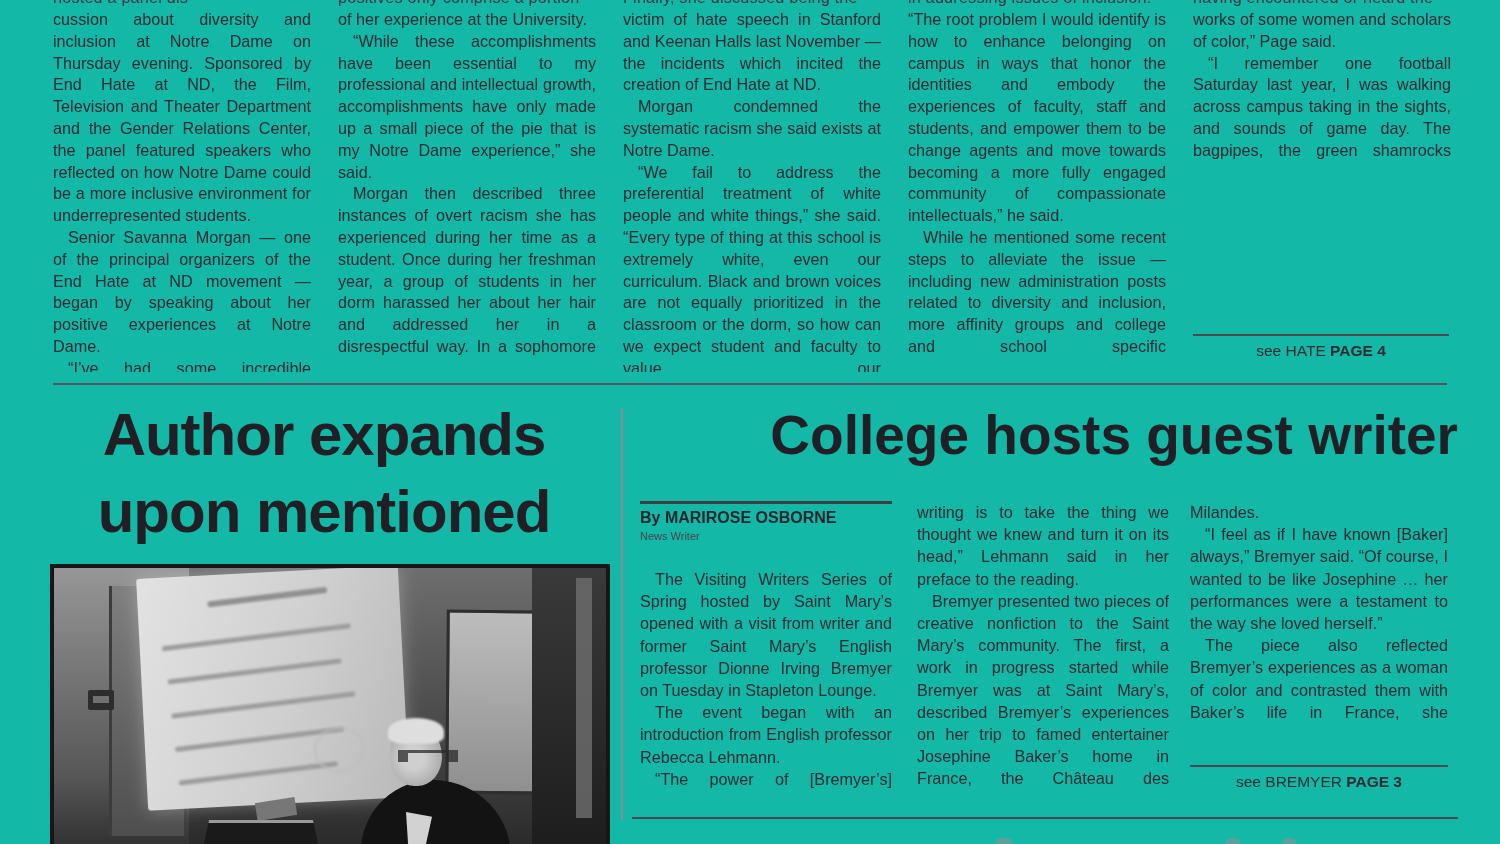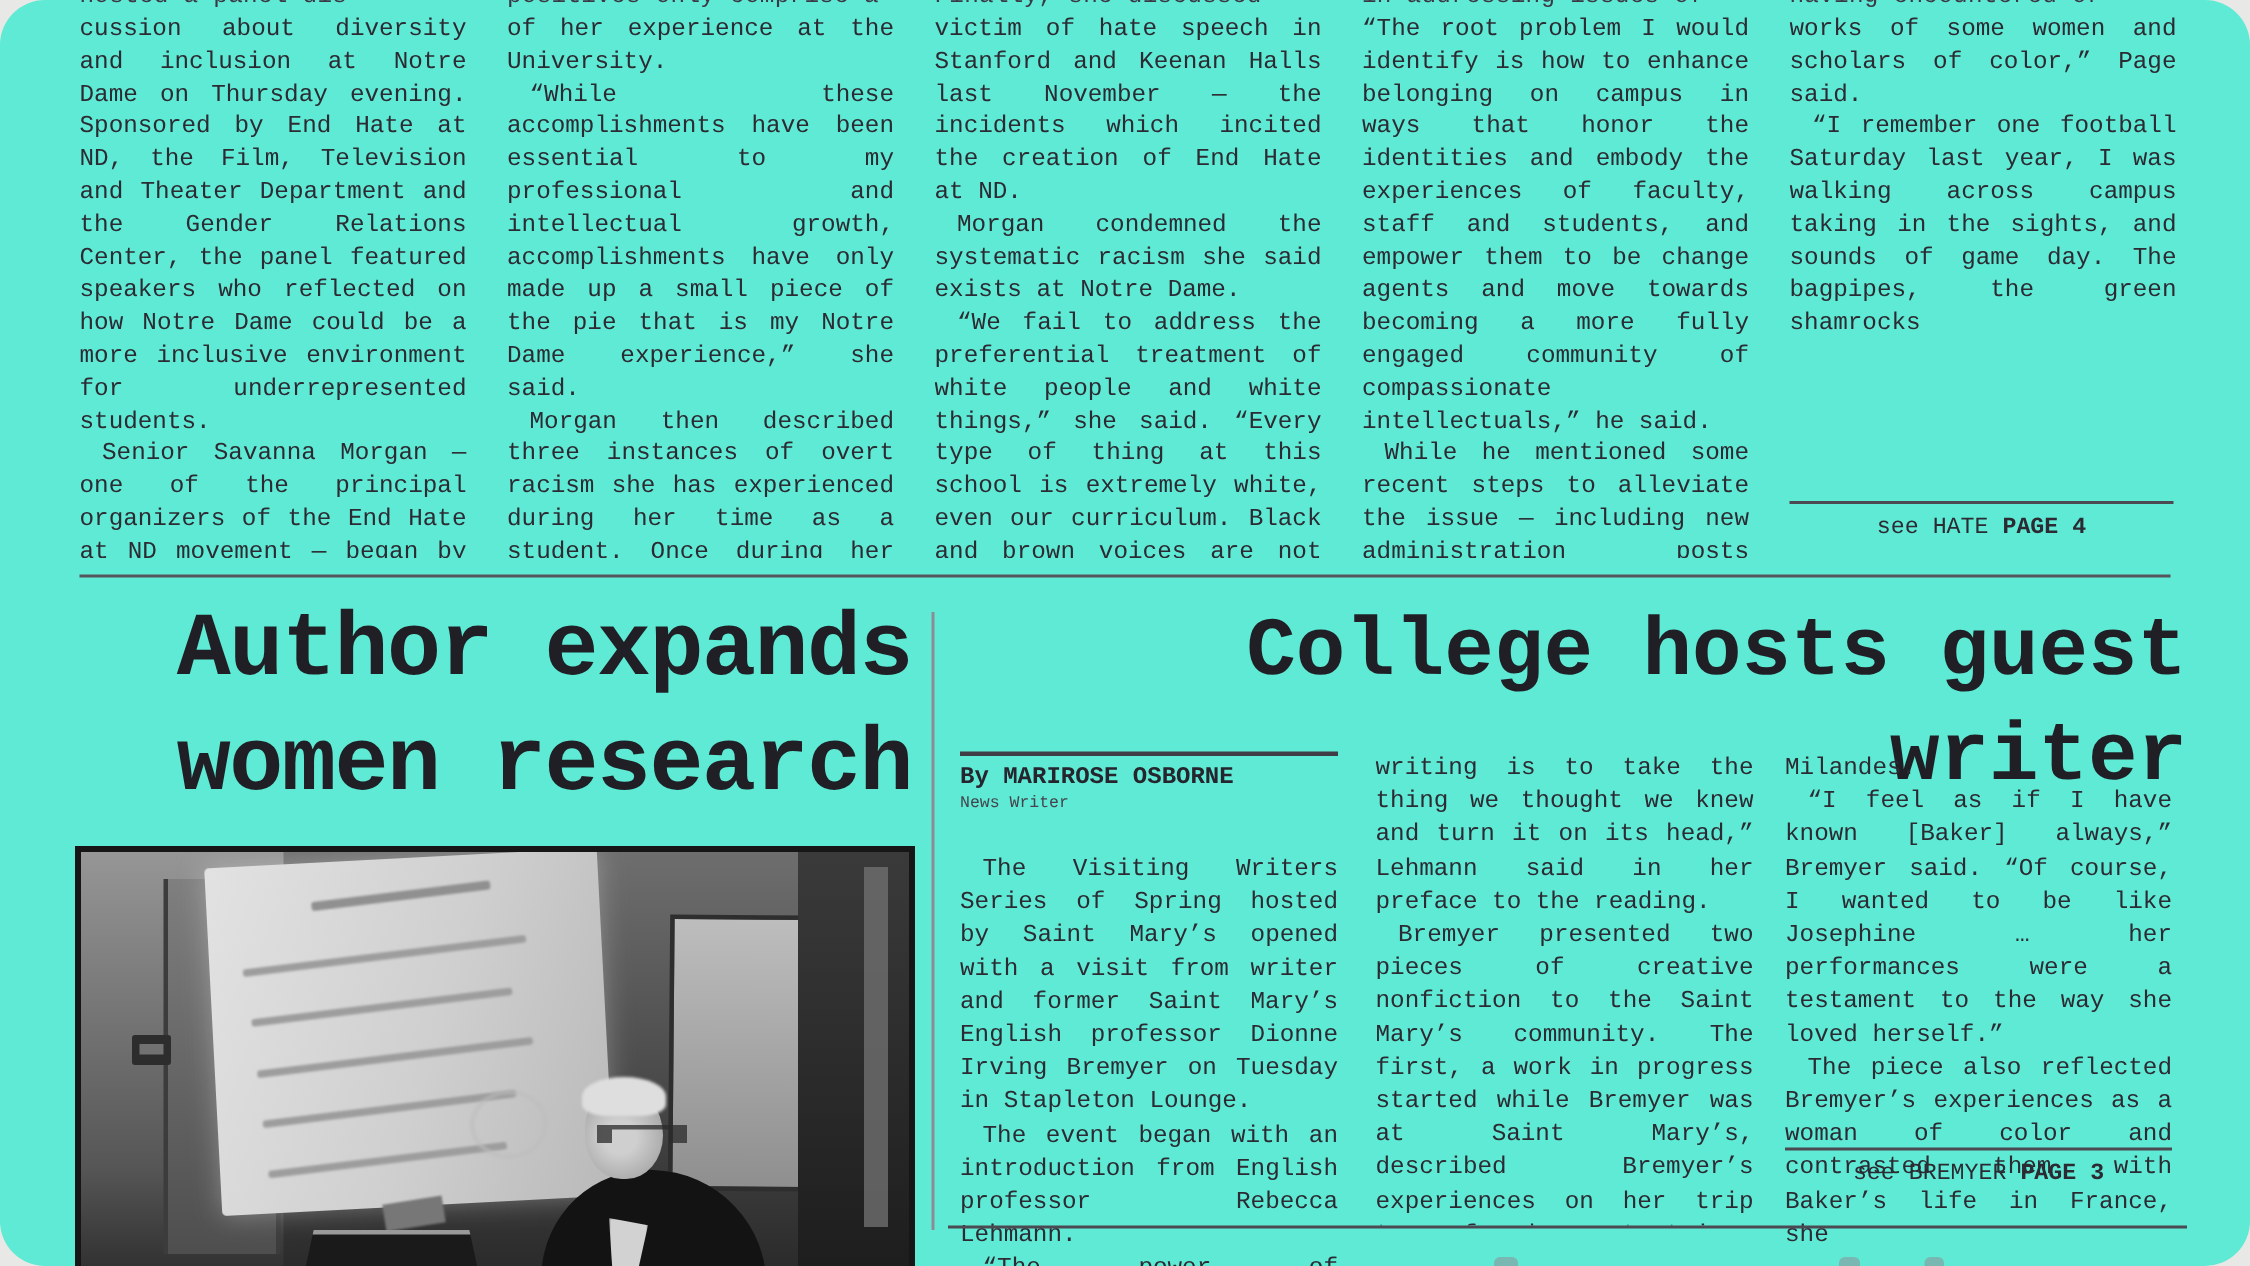--- a/index.html
+++ b/index.html
@@ -1,17 +1,17 @@
 <!DOCTYPE html>
 <html><head>
 <meta charset="utf-8">
 <style>
   html,body{margin:0;padding:0;background:#e8e8e6;}
-  .page{position:relative;width:1500px;height:844px;overflow:hidden;background:#5eead4;
-        font-family:Liberation Mono, monospace;color:#2c2b33;border-radius:30px;}
+  .page{position:relative;width:1500px;height:844px;overflow:hidden;background:#14b8a6;
+        font-family:Liberation Sans, sans-serif;color:#2c2b33;}
 
   
   .top-story{position:absolute;left:53px;top:0;width:1398px;height:372px;display:flex;gap:27px;}
   .tcol{position:relative;width:258px;height:372px;overflow:hidden;}
   .clipped{height:9px;overflow:hidden;}
   .clipped span{display:block;margin-top:-13px;font-size:16.2px;line-height:21.8px;color:#3a3945;
                 letter-spacing:.2px;filter:blur(.3px);}
   .paras p{margin:0;font-size:16.2px;line-height:21.8px;text-align:justify;text-justify:inter-word;}
   .paras p+p{text-indent:15px;}
   .paras p:last-of-type{text-align-last:justify;}
@@ -22,21 +22,21 @@
   .jump-rule{border-top:2.5px solid #4b4a52;margin-bottom:5px;}
   .jump-text{margin:0;text-align:center;font-size:15.5px;line-height:20px;}
   .jump-text b{font-weight:bold;}
 
   
   .page-rule{position:absolute;left:53px;top:383px;width:1394px;height:0;border-top:2.5px solid #55545c;}
   .vdivider{position:absolute;left:621px;top:408px;width:2px;height:412px;background:#8d8c94;}
   .bottom-rule{position:absolute;left:632px;top:817px;width:826px;height:0;border-top:2.5px solid #4b4a52;}
 
   
-  .lf-head{position:absolute;left:40px;top:396px;width:568px;text-align:right;
+  .lf-head{position:absolute;left:40px;top:396px;width:568px;text-align:center;
            font-weight:bold;color:#201f26;font-size:60px;line-height:77px;letter-spacing:-1px;margin:0;}
 
   
   .rf-head{position:absolute;left:632px;top:400px;width:826px;text-align:right;margin:0;
            font-weight:bold;color:#201f26;font-size:55px;line-height:70px;letter-spacing:0;}
   .rcol{position:absolute;width:252px;}
   .rcol .paras p{font-size:16.2px;line-height:22.2px;}
   .rcol1{left:640px;top:501px;height:320px;}
   .rcol2{left:917px;top:501px;height:316px;overflow:hidden;}
   .rcol3{left:1190px;top:501px;width:258px;height:316px;}
@@ -157,21 +157,21 @@
   <div class="jump" style="position:absolute;left:1193px;top:334px;width:256px;">
     <div class="jump-rule"></div>
     <p class="jump-text"><span>see</span> <span>HATE</span> <b>PAGE 4</b></p>
   </div>
 
   <div class="page-rule"></div>
   <div class="vdivider"></div>
 
   <h1 class="lf-head">
     <span style="display:block">Author expands</span>
-    <span style="display:block">women research</span>
+    <span style="display:block">upon mentioned</span>
   </h1>
 
   <div class="photo">
     <div class="ph-wall-left"></div>
     <div class="ph-door-left"></div>
     <div class="ph-sign"></div>
     <div class="ph-screen">
       <div class="sl sl-title"></div>
       <div class="sl sl1"></div>
       <div class="sl sl2"></div>

